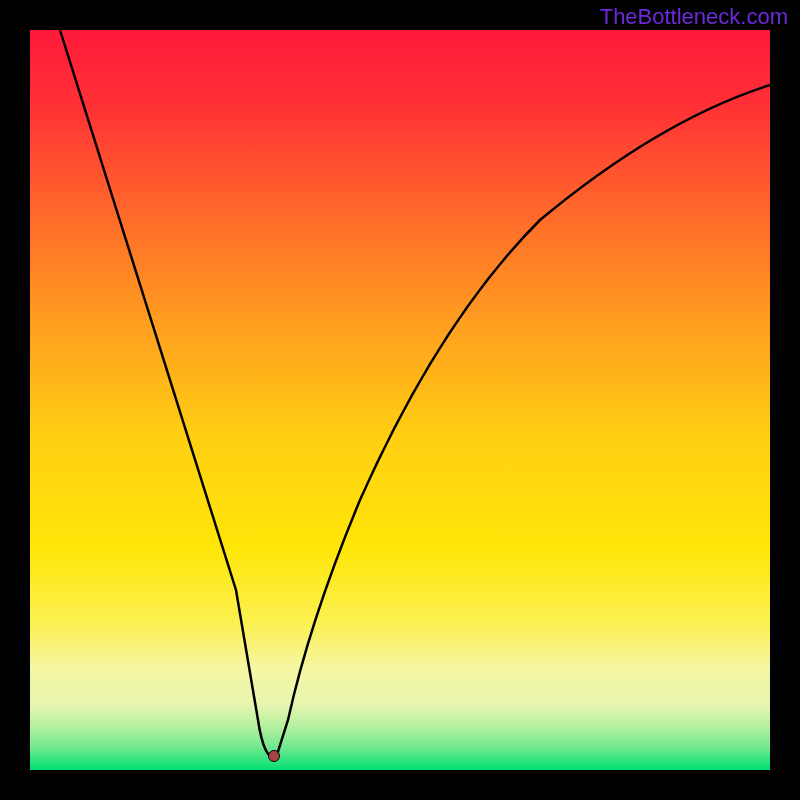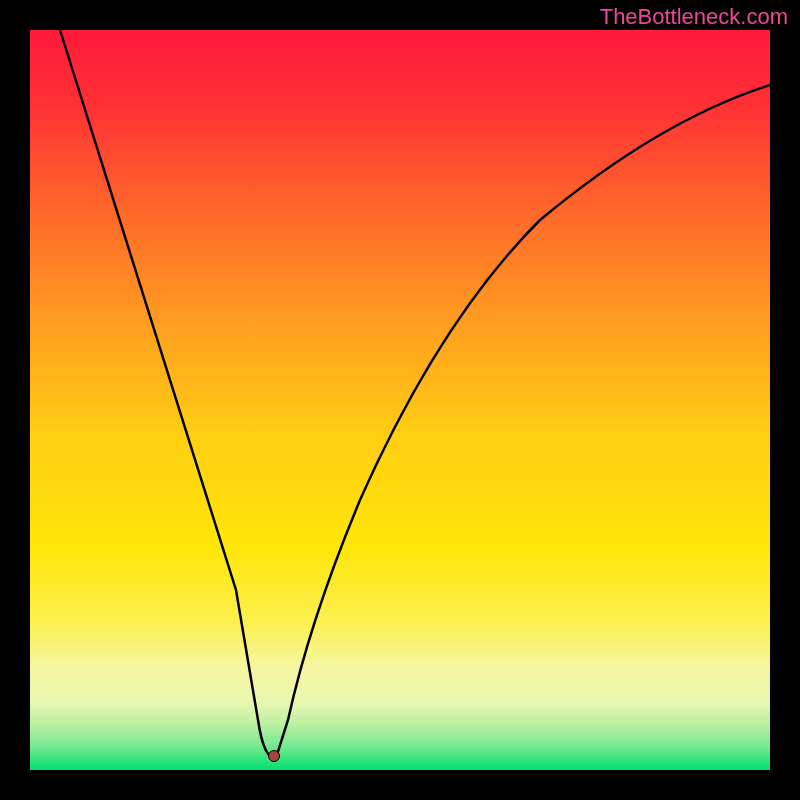--- a/index.html
+++ b/index.html
@@ -13,21 +13,21 @@
   }
   .chart-wrap {
     position: relative;
     width: 800px;
     height: 800px;
   }
   .watermark {
     position: absolute;
     top: 4px;
     right: 12px;
-    color: #ec4899;
+    color: #6d28d9;
     font-size: 22px;
     font-weight: 500;
     z-index: 20;
     user-select: none;
   }
   svg {
     position: absolute;
     inset: 0;
     display: block;
   }

